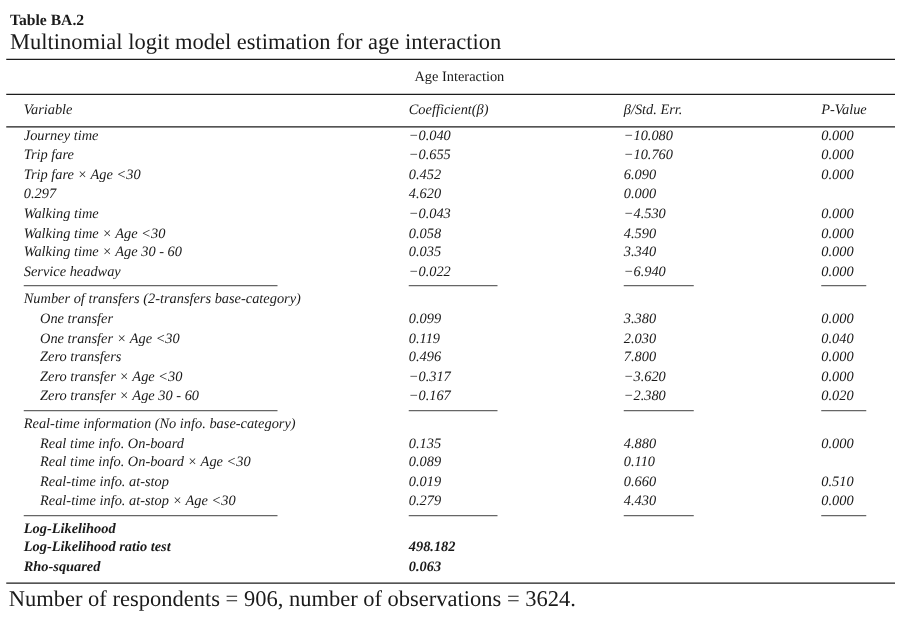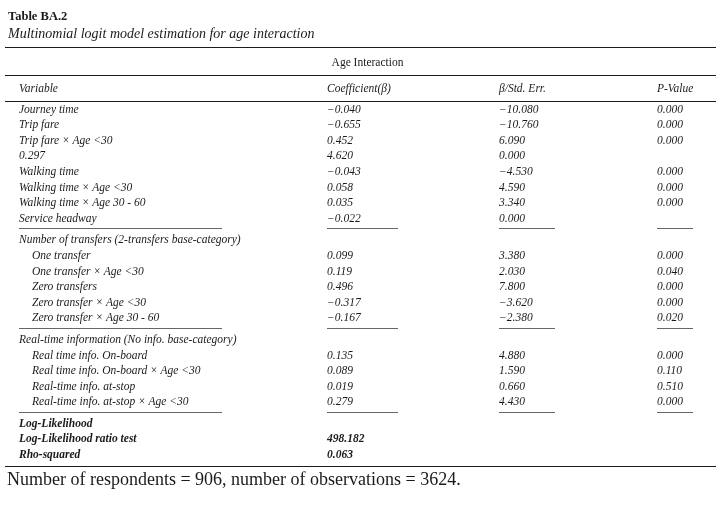--- a/index.html
+++ b/index.html
@@ -14,24 +14,23 @@
     padding: 8px 8px 0 7px;
     overflow: hidden;
   }
   .title {
     font-weight: bold;
     font-size: 12.5px;
     line-height: 17px;
     padding-left: 1px;
   }
   .caption {
-    font-size: 14px;
+    font-size: 18px;
     line-height: 17px;
     padding-left: 1px;
-    font-style: italic;
   }
   .tbl { margin-top: 5px; margin-left: -2px; width: 711px; }
   .rule { height: 0; border-top: 1.4px solid #1c1c1c; }
   .rule.thin { border-top-width: 1px; }
   .group-header {
     padding: 7px 0 6px 14px;
     font-size: 11.5px;
     line-height: 14px;
     text-align: center;
   }
@@ -126,20 +125,21 @@
         </div>
         <div class="row">
           <span>Walking time × Age 30 - 60</span>
           <span>0.035</span>
           <span>3.340</span>
           <span>0.000</span>
         </div>
         <div class="row">
           <span>Service headway</span>
           <span>−0.022</span>
+          <span>−6.940</span>
           <span>0.000</span>
         </div>
         <div class="partial s1">
           <div>
             <div class="bar c1"></div>
           </div>
           <div>
             <div class="bar c2"></div>
           </div>
           <div>
@@ -201,21 +201,20 @@
         </div>
         <div class="row">
           <span class="cell-indent">Real time info. On-board</span>
           <span>0.135</span>
           <span>4.880</span>
           <span>0.000</span>
         </div>
         <div class="row">
           <span class="cell-indent">Real time info. On-board × Age &lt;30</span>
           <span>0.089</span>
-          <span>1.590</span>
           <span>0.110</span>
         </div>
         <div class="row">
           <span class="cell-indent">Real-time info. at-stop</span>
           <span>0.019</span>
           <span>0.660</span>
           <span>0.510</span>
         </div>
         <div class="row">
           <span class="cell-indent">Real-time info. at-stop × Age &lt;30</span>

